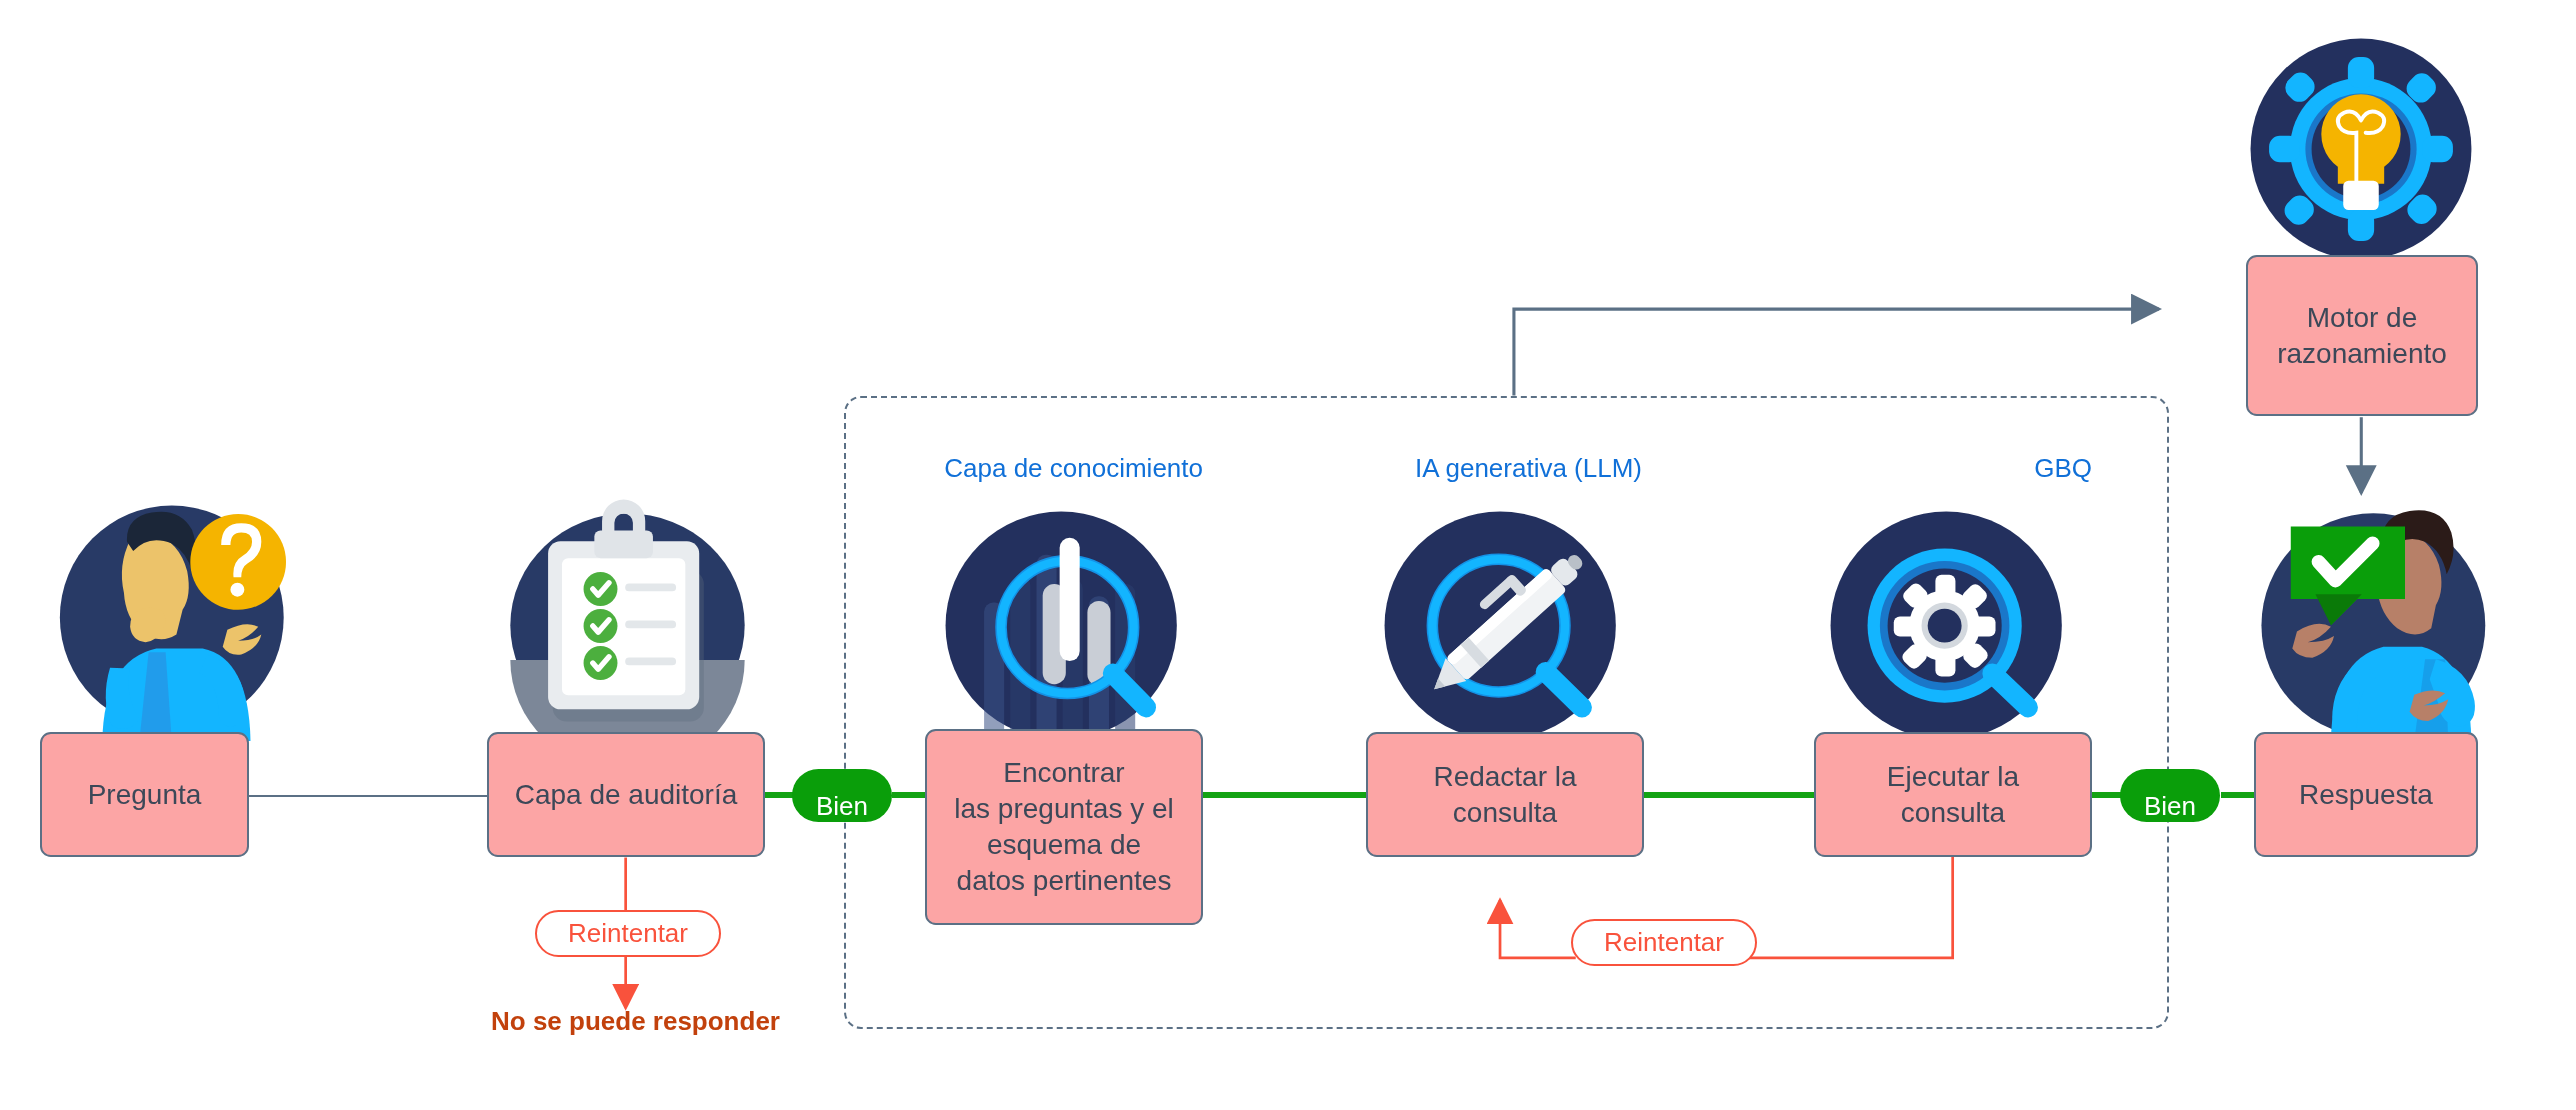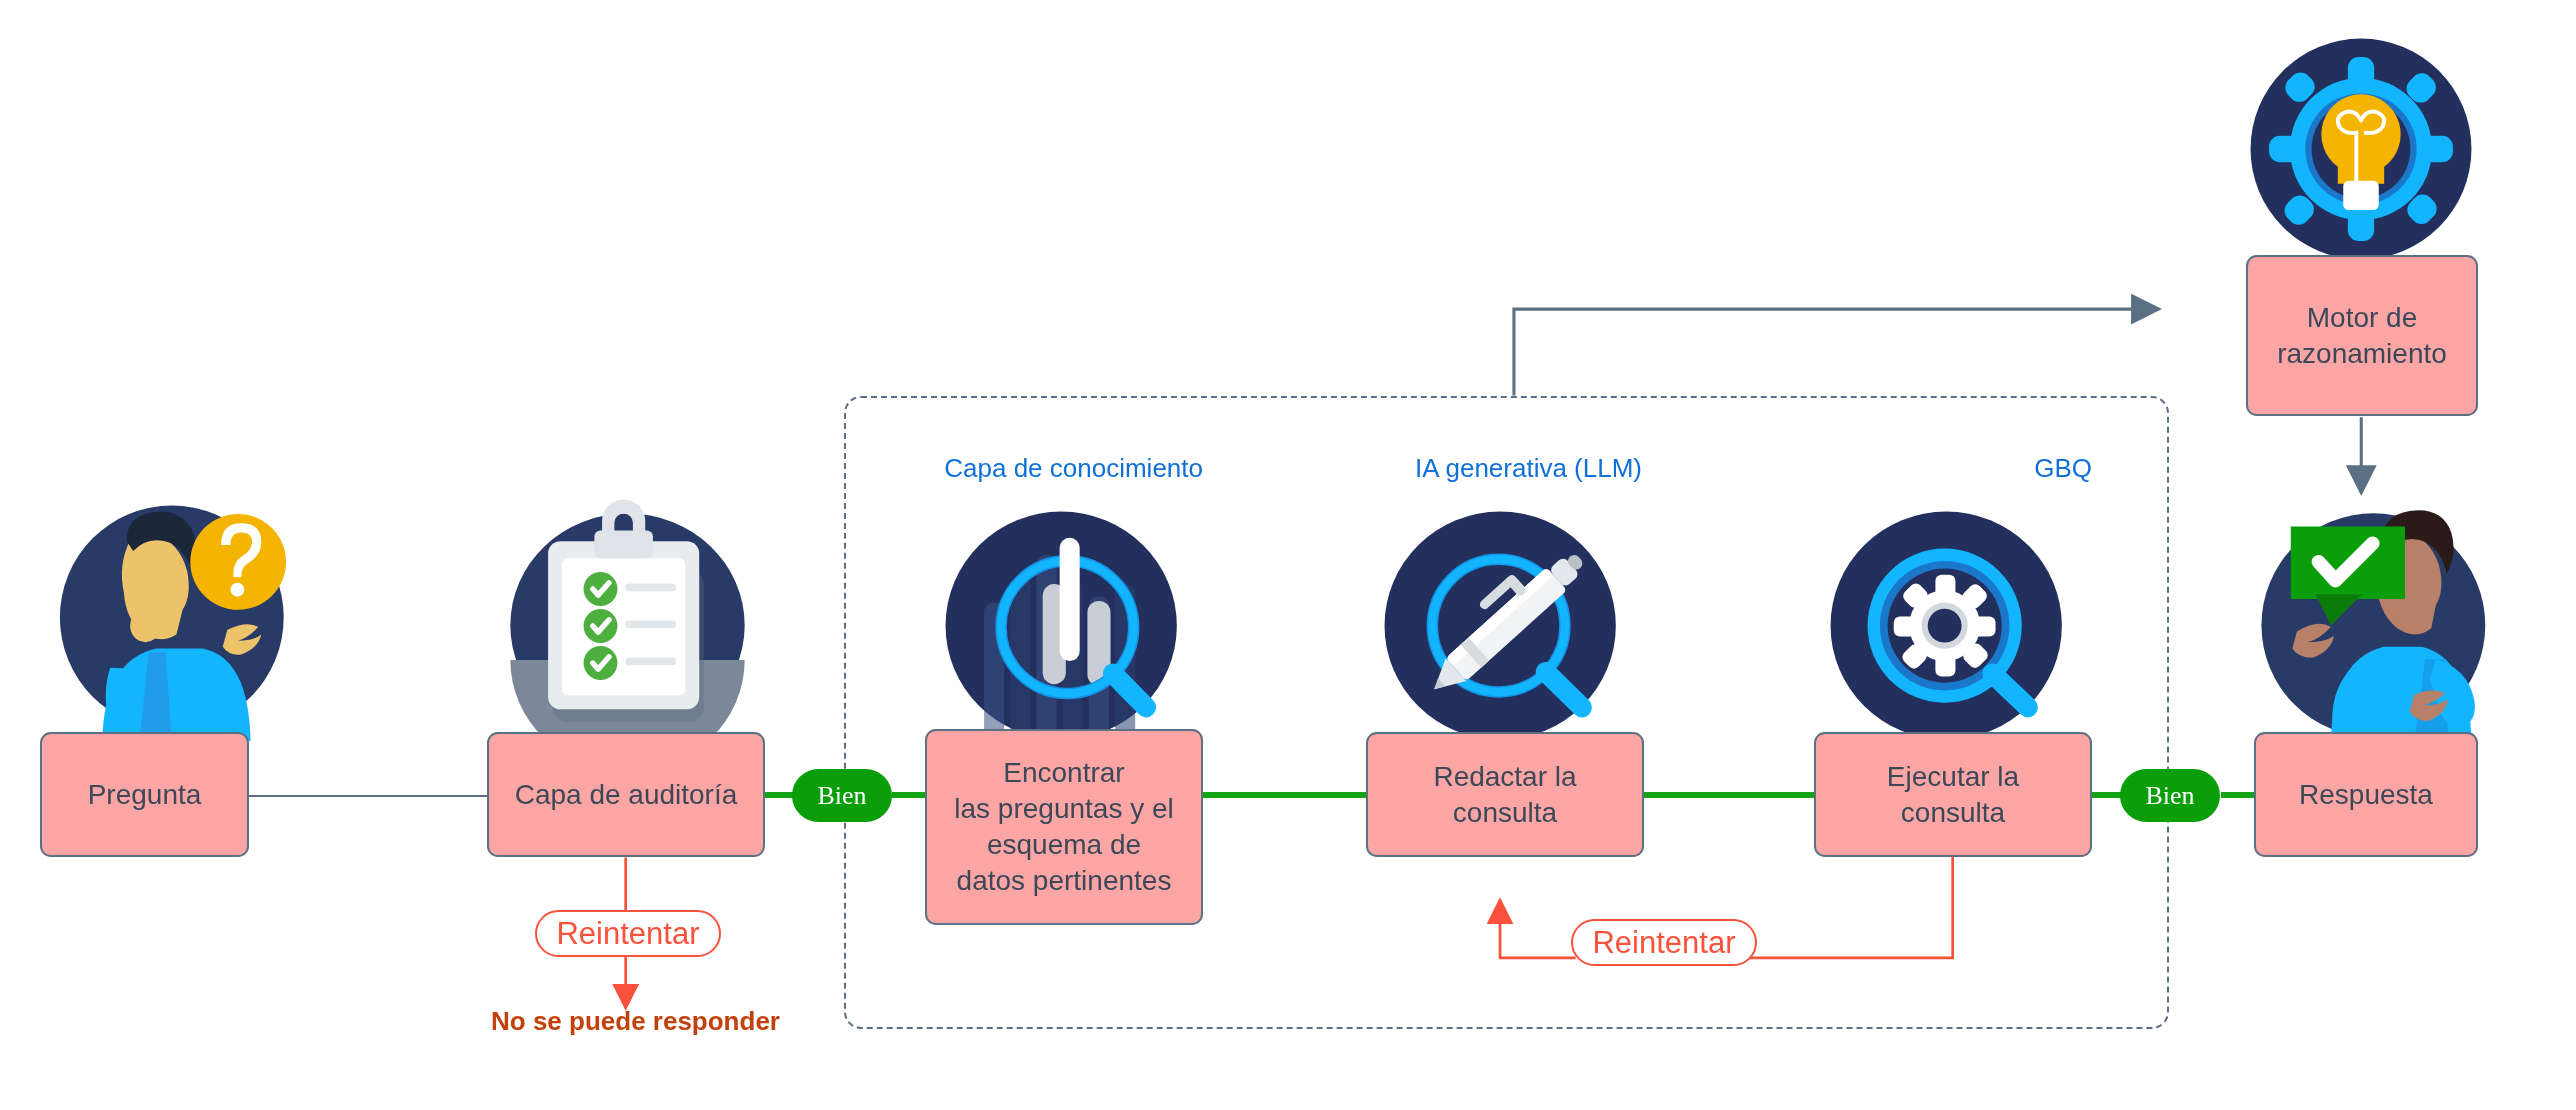--- a/index.html
+++ b/index.html
@@ -24,33 +24,32 @@
     padding:6.2px 10.8px;
     z-index:5;
   }
 
   
   .pill-green{
     position:absolute;
     background:#0a9e0a;
     color:#ffffff;
     border-radius:772px;
-    display:flex;align-items:center;justify-content:center;
+    display:flex;align-items:flex-end;justify-content:center;
     font-size:26px;
     z-index:7;
-    font-family:Liberation Serif, serif;
   }
   .pill-red{
     position:absolute;
     background:#ffffff;
     border:2.3px solid #f9523c;
     color:#f9523c;
     border-radius:772px;
     display:flex;align-items:center;justify-content:center;
-    font-size:31px;
+    font-size:26px;
     z-index:7;
   }
 
   
   .layer-caption{
     position:absolute;
     color:#1070d8;
     font-size:26px;
     font-weight:normal;
     text-align:right;

